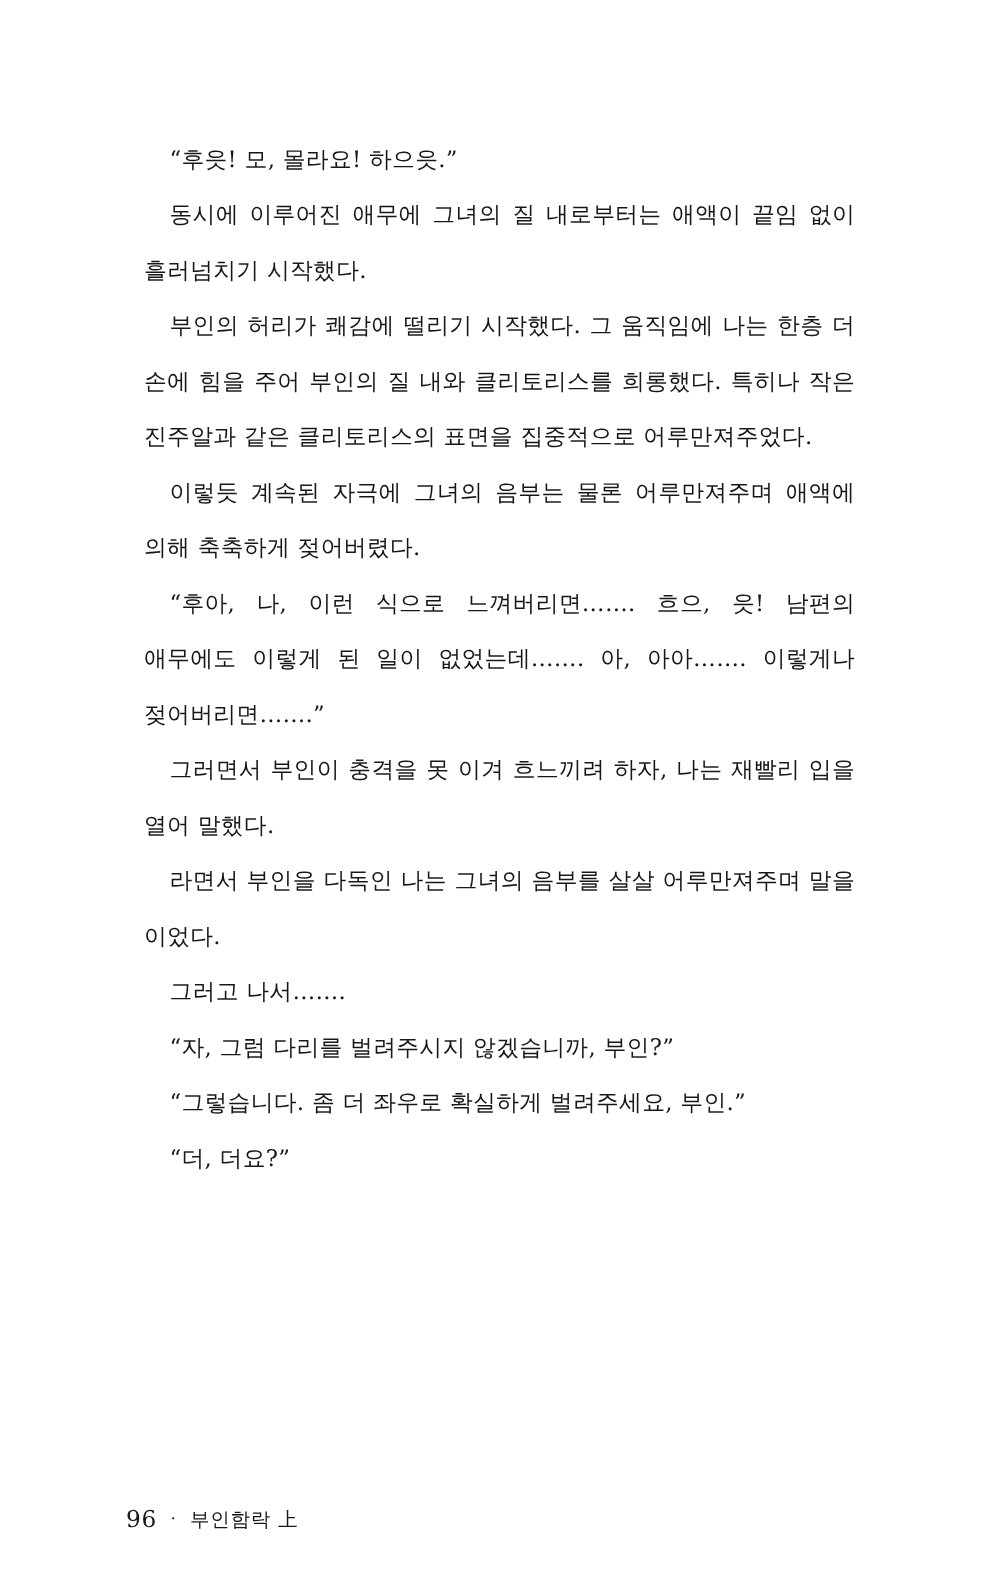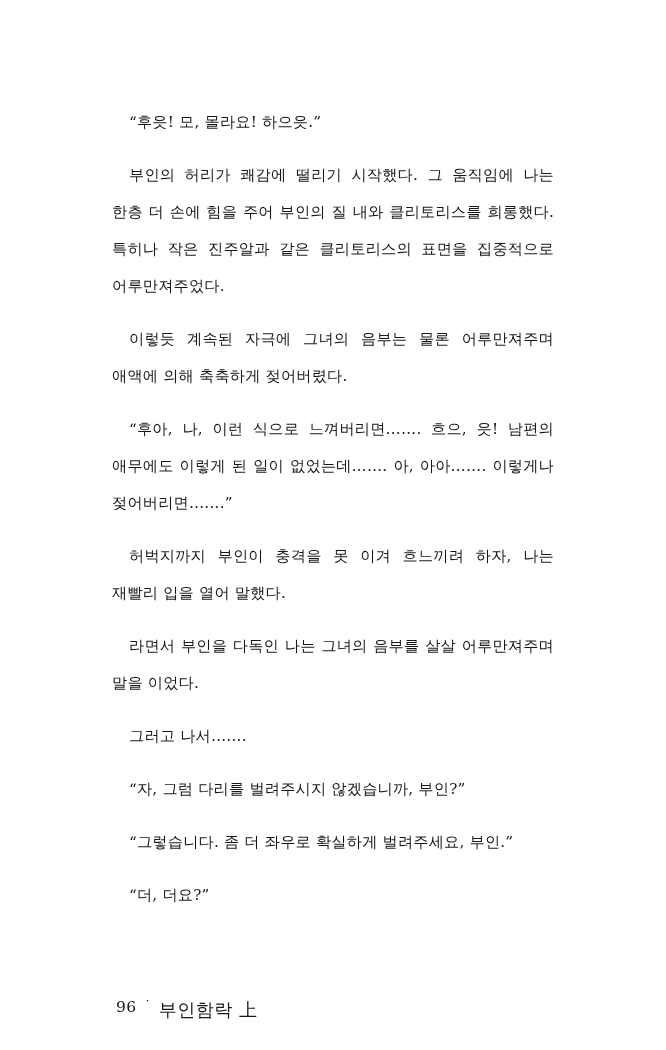--- a/index.html
+++ b/index.html
@@ -23,59 +23,59 @@
   }
   .body-text {
     font-size: 15.2px;
     line-height: 37px;
     text-align: justify;
     text-justify: inter-character;
     letter-spacing: 0.2px;
     color: #171717;
   }
   .para {
-    margin: 16px;
+    margin: 0;
     text-indent: 17px;
     word-break: keep-all;
   }
   .footer {
     position: absolute;
     left: 84px;
     bottom: 28px;
     font-size: 15px;
     letter-spacing: 0.5px;
     color: #171717;
     display: flex;
-    align-items: flex-start;
+    align-items: flex-end;
     gap: 9px;
-    margin-left: 32px;
   }
   .footer .page-num {
     font-size: 15.5px;
   }
   .footer .sep {
     font-size: 11px;
     position: relative;
     top: -3px;
   }
   .footer .book-title {
-    font-size: 18px;
+    font-size: 13px;
   }
 </style>
 </head>
 <body>
 
 <div class="page">
 
   <div class="body-text">
     <p class="para">“후읏! 모, 몰라요! 하으읏.”</p>
+    <p class="para">동시에 이루어진 애무에 그녀의 질 내로부터는 애액이 끝임 없이 흘러넘치기 시작했다.</p>
     <p class="para">부인의 허리가 쾌감에 떨리기 시작했다. 그 움직임에 나는 한층 더 손에 힘을 주어 부인의 질 내와 클리토리스를 희롱했다. 특히나 작은 진주알과 같은 클리토리스의 표면을 집중적으로 어루만져주었다.</p>
     <p class="para">이렇듯 계속된 자극에 그녀의 음부는 물론 어루만져주며 애액에 의해 축축하게 젖어버렸다.</p>
     <p class="para">“후아, 나, 이런 식으로 느껴버리면……. 흐으, 읏! 남편의 애무에도 이렇게 된 일이 없었는데……. 아, 아아……. 이렇게나 젖어버리면…….”</p>
-    <p class="para">허벅지까지 부인이 충격을 못 이겨 흐느끼려 하자, 나는 재빨리 입을 열어 말했다.</p>
+    <p class="para">그러면서 부인이 충격을 못 이겨 흐느끼려 하자, 나는 재빨리 입을 열어 말했다.</p>
     <p class="para">라면서 부인을 다독인 나는 그녀의 음부를 살살 어루만져주며 말을 이었다.</p>
     <p class="para">그러고 나서…….</p>
     <p class="para">“자, 그럼 다리를 벌려주시지 않겠습니까, 부인?”</p>
     <p class="para">“그렇습니다. 좀 더 좌우로 확실하게 벌려주세요, 부인.”</p>
     <p class="para">“더, 더요?”</p>
   </div>
 
   <div class="footer">
     <span class="page-num">96</span>
     <span class="sep">·</span>

